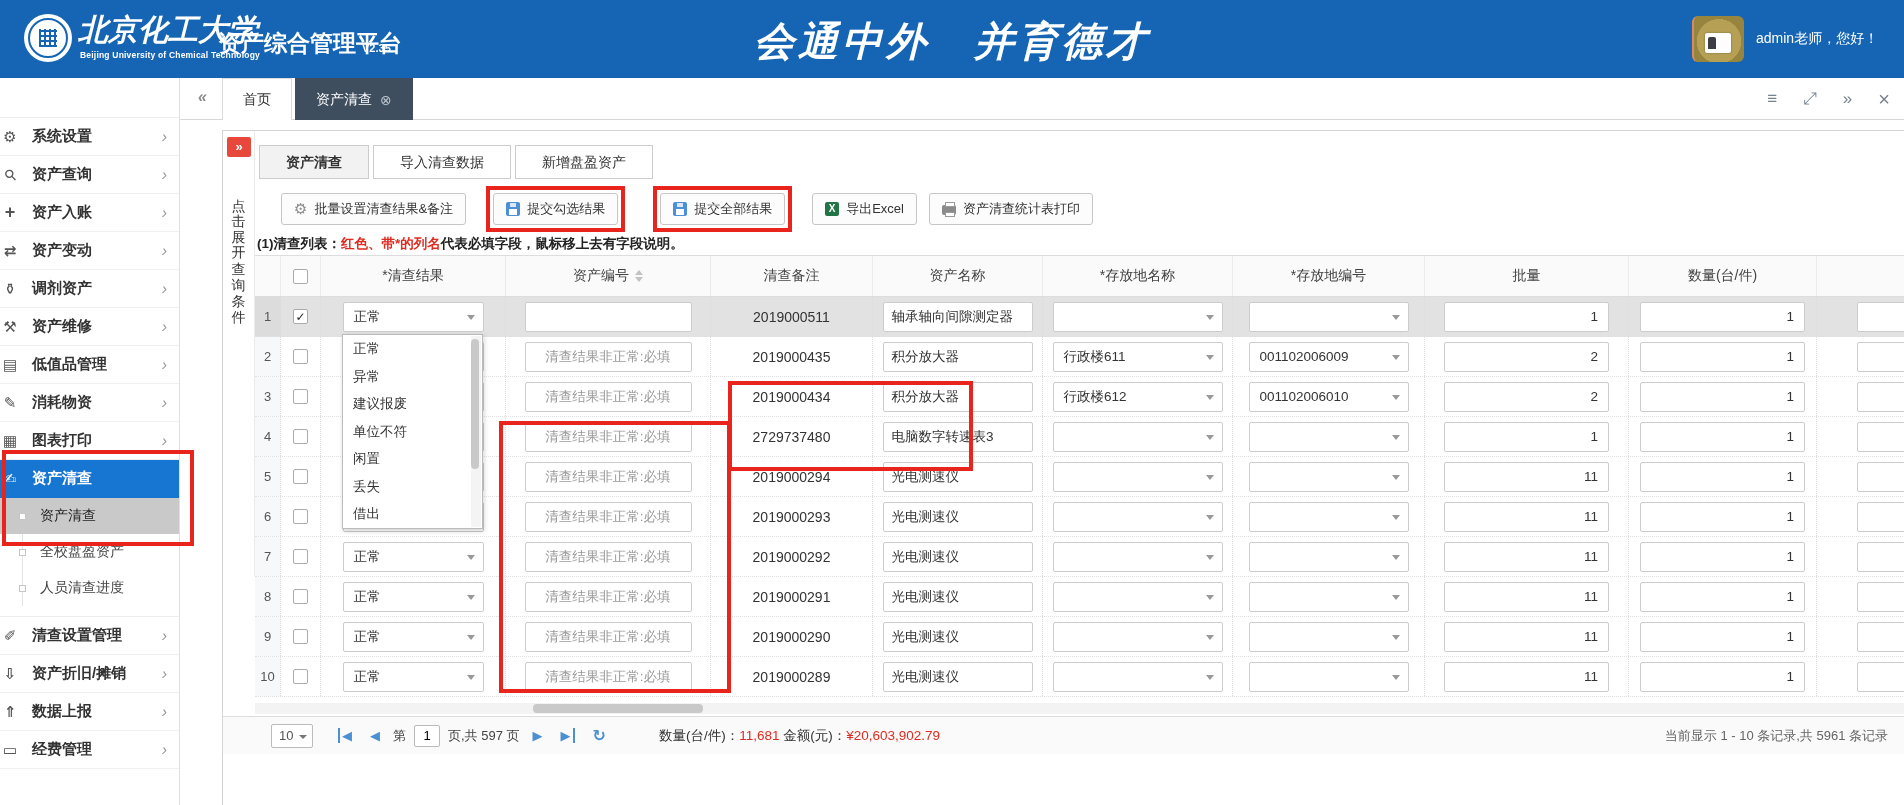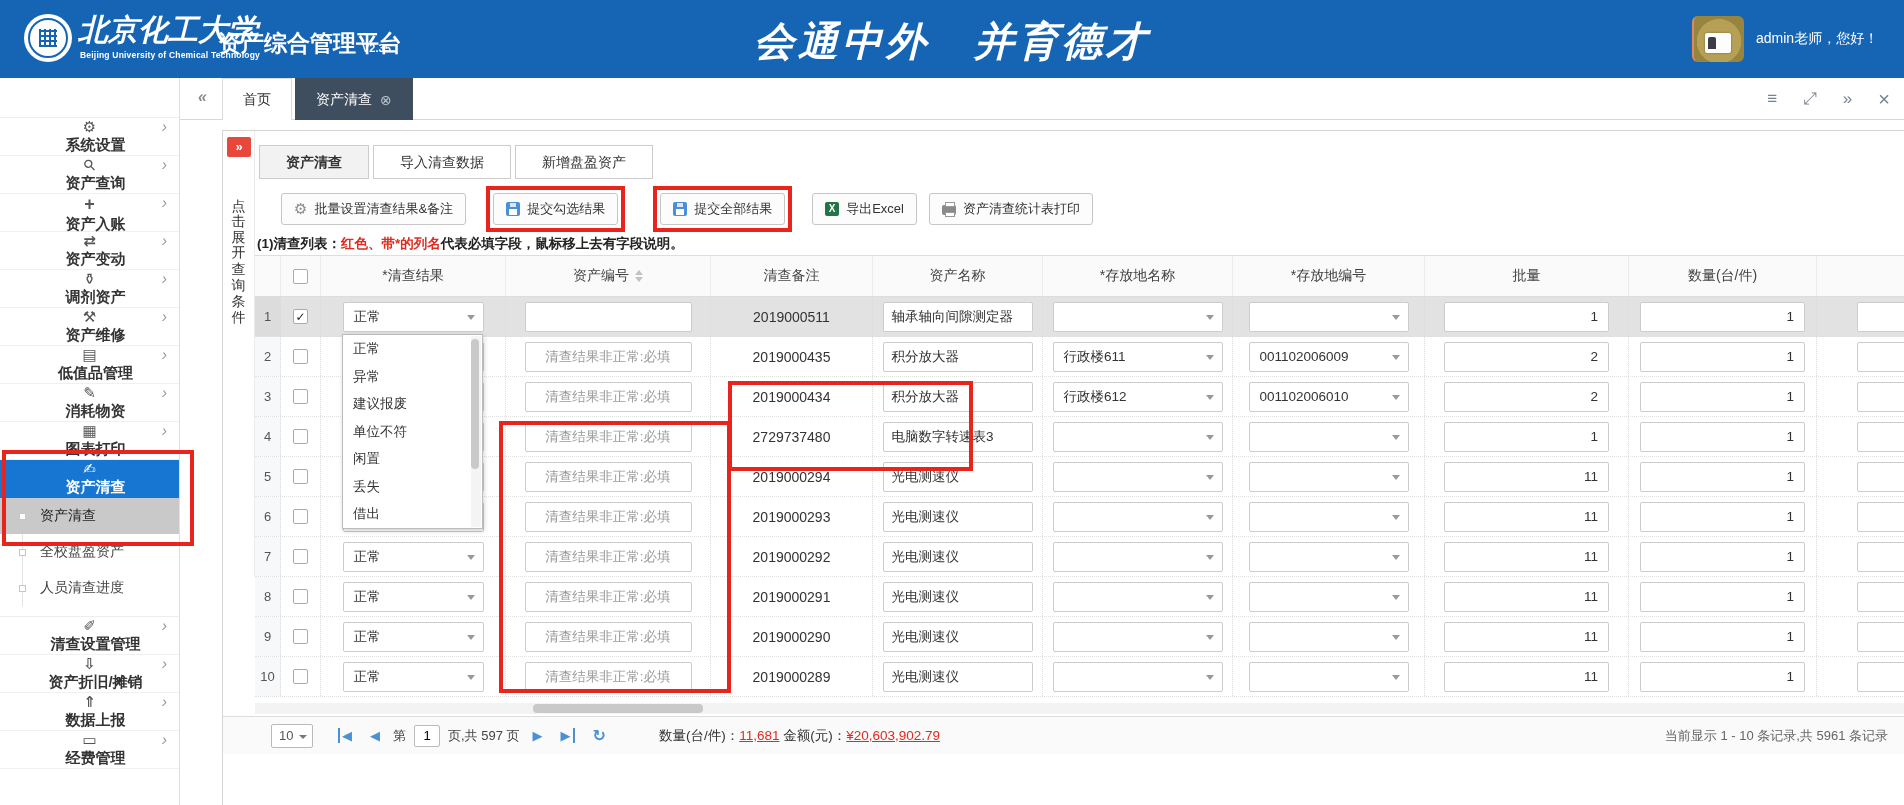--- a/index.html
+++ b/index.html
@@ -32,21 +32,21 @@
   .ttab[data-active="true"] { background:#3f4e5e; color:#fff; border-color:#3f4e5e; }
   .ttab .tclose { display:none; margin-left:8px; color:#b9c3cd; font-size:14px; }
   .ttab[data-closable="true"] .tclose { display:inline; }
   .tclose::before { content:"⊗"; }
   .winicons { position:absolute; right:14px; top:0; height:42px; display:flex; align-items:center; gap:26px; }
   .winicon { font-size:17px; color:#76828f; cursor:pointer; font-style:normal; }
 
   
   .sidebar { position:absolute; left:0; top:78px; width:180px; height:727px; background:#fff; border-right:1px solid #e0e0e0; z-index:5; }
   .side-spacer { height:40px; border-bottom:1px solid #ededed; }
-  .side-item { position:relative; height:38px; display:flex; align-items:center; border-bottom:1px solid #f0f0f0; font-size:15px; color:#333; cursor:pointer;flex-direction:column; }
+  .side-item { position:relative; height:38px; display:flex; align-items:center; border-bottom:1px solid #f0f0f0; font-size:15px; color:#333; cursor:pointer; }
   .side-item[data-active="true"] { background:#1776d1; color:#fff; border-bottom-color:#1776d1; }
   .sicon { width:20px; text-align:center; font-size:15px; color:#555; font-style:normal; }
   .side-item[data-active="true"] .sicon { color:#fff; }
   .slabel { margin-left:12px; font-weight:600; }
   .chev { position:absolute; right:12px; color:#9a9a9a; font-size:16px; }
   .chev::before { content:"›"; }
   .submenu { position:relative; }
   .submenu::before { content:""; position:absolute; left:22px; top:0; bottom:0; border-left:1px solid #e4e4e4; }
   .sub-item { position:relative; height:36px; display:flex; align-items:center; padding-left:40px; font-size:14px; color:#444; cursor:pointer; }
   .sub-item[data-active="true"] { background:#c9c9c9; color:#222; }
@@ -124,21 +124,21 @@
   .psize .caret { position:absolute; right:5px; top:10px; width:0; height:0; border-left:4px solid transparent; border-right:4px solid transparent; border-top:4px solid #777; }
   .pgic { color:#4a90d2; font-size:13px; margin:0 9px; cursor:pointer; font-style:normal; }
   .pgic[data-icon="page-first"]::before { content:"◀"; } .pgic[data-icon="page-first"] { border-left:2px solid #4a90d2; padding-left:2px; }
   .pgic[data-icon="page-prev"]::before { content:"◀"; }
   .pgic[data-icon="page-next"]::before { content:"▶"; }
   .pgic[data-icon="page-last"]::before { content:"▶"; } .pgic[data-icon="page-last"] { border-right:2px solid #4a90d2; padding-right:2px; }
   .pgic[data-icon="refresh"]::before { content:"↻"; font-weight:700; font-size:16px; }
   .pword { margin:0 4px; color:#444; }
   .pinput { width:26px; height:22px; border:1px solid #bbb; border-radius:2px; text-align:center; font-size:13px; font-family:inherit; margin:0 4px; }
   .stats { margin-left:44px; color:#333; font-size:13.5px; }
-  .stats .red { color:#e02b20;text-decoration:underline; }
+  .stats .red { color:#e02b20; }
   .range { margin-left:auto; padding-right:16px; color:#666; font-size:13px; }
 
   
   .annbox { position:absolute; border:4px solid #e8241d; z-index:50; pointer-events:none; }
   .ann-sidebar { left:2px; top:450px; width:192px; height:96px; }
   .ann-comment { left:505px; top:250px; width:245px; height:90px; }
   .ann-big { left:276px; top:290px; width:232px; height:272px; }
 
   
   .sicon[data-icon="gear"]::before { content:"⚙"; }

